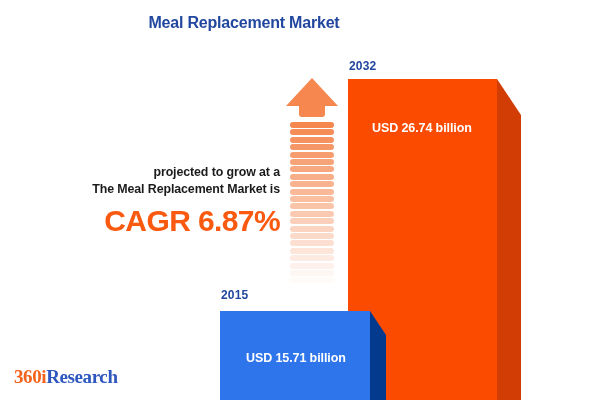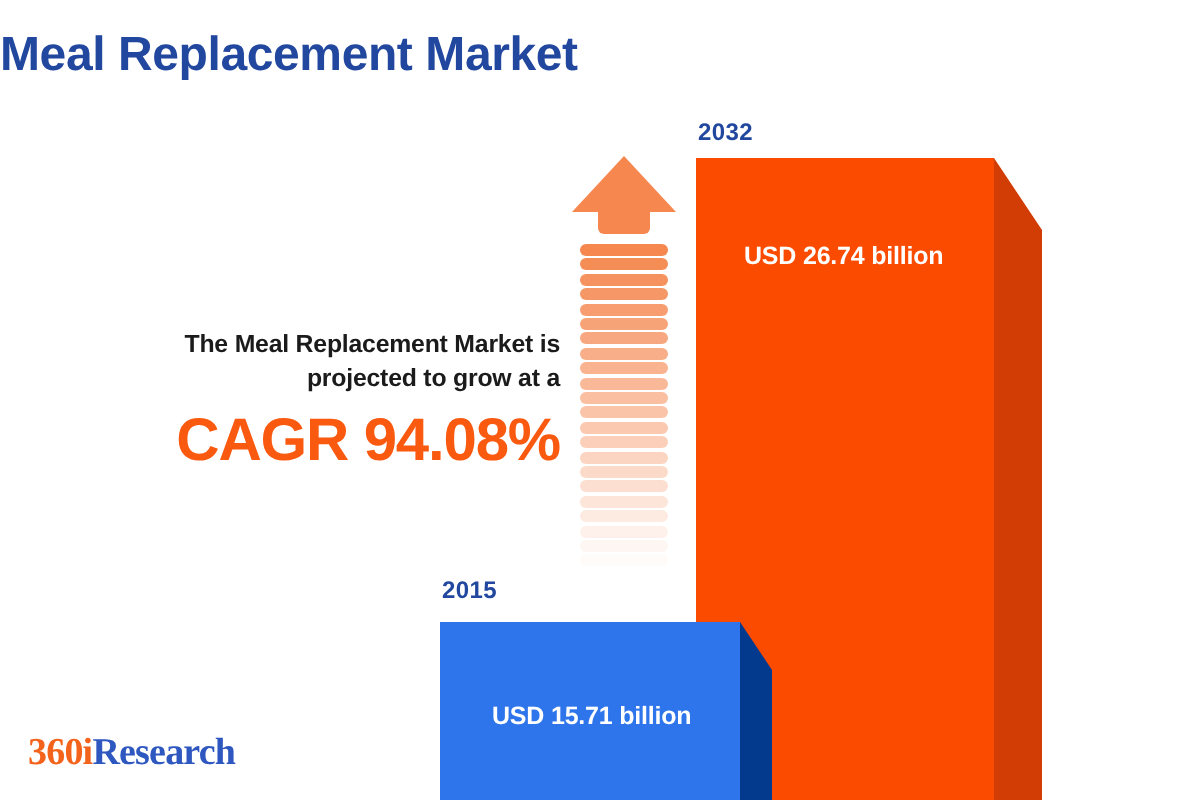--- a/index.html
+++ b/index.html
@@ -20,22 +20,22 @@
     background: #ffffff;
     overflow: hidden;
   }
 
   
   .title {
     position: absolute;
     left: 0;
     top: 14px;
     width: 488px;
-    text-align: left;
-    font-size: 24px;
+    text-align: center;
+    font-size: 16px;
     font-weight: bold;
     letter-spacing: -0.2px;
     color: #22479F;
     white-space: nowrap;
   }
 
   
   .cagr-block {
     position: absolute;
     left: 18px;
@@ -197,23 +197,23 @@
   .logo-research { color: #2E57C0; }
 </style>
 </head>
 <body>
 
 <div class="canvas">
 
   <div class="title">Meal Replacement Market</div>
 
   <div class="cagr-block">
+    <div class="cagr-lead">projected to grow at a</div>
     <div class="cagr-lead">The Meal Replacement Market is</div>
-    <div class="cagr-lead">projected to grow at a</div>
-    <div class="cagr-value">CAGR 94.08%</div>
+    <div class="cagr-value">CAGR 6.87%</div>
   </div>
 
   <div class="arrow">
     <div class="arrow-head"></div>
     <div class="arrow-stem"></div>
     <div class="arrow-bars" id="arrow-bars">
         <div class="abar" style="top: 0px; background: rgb(245, 135, 79); opacity: 1;"></div>
         <div class="abar" style="top: 7.4px; background: rgb(245, 135, 79); opacity: 0.954;"></div>
         <div class="abar" style="top: 14.8px; background: rgb(245, 135, 79); opacity: 0.908;"></div>
         <div class="abar" style="top: 22.2px; background: rgb(245, 135, 79); opacity: 0.861;"></div>

